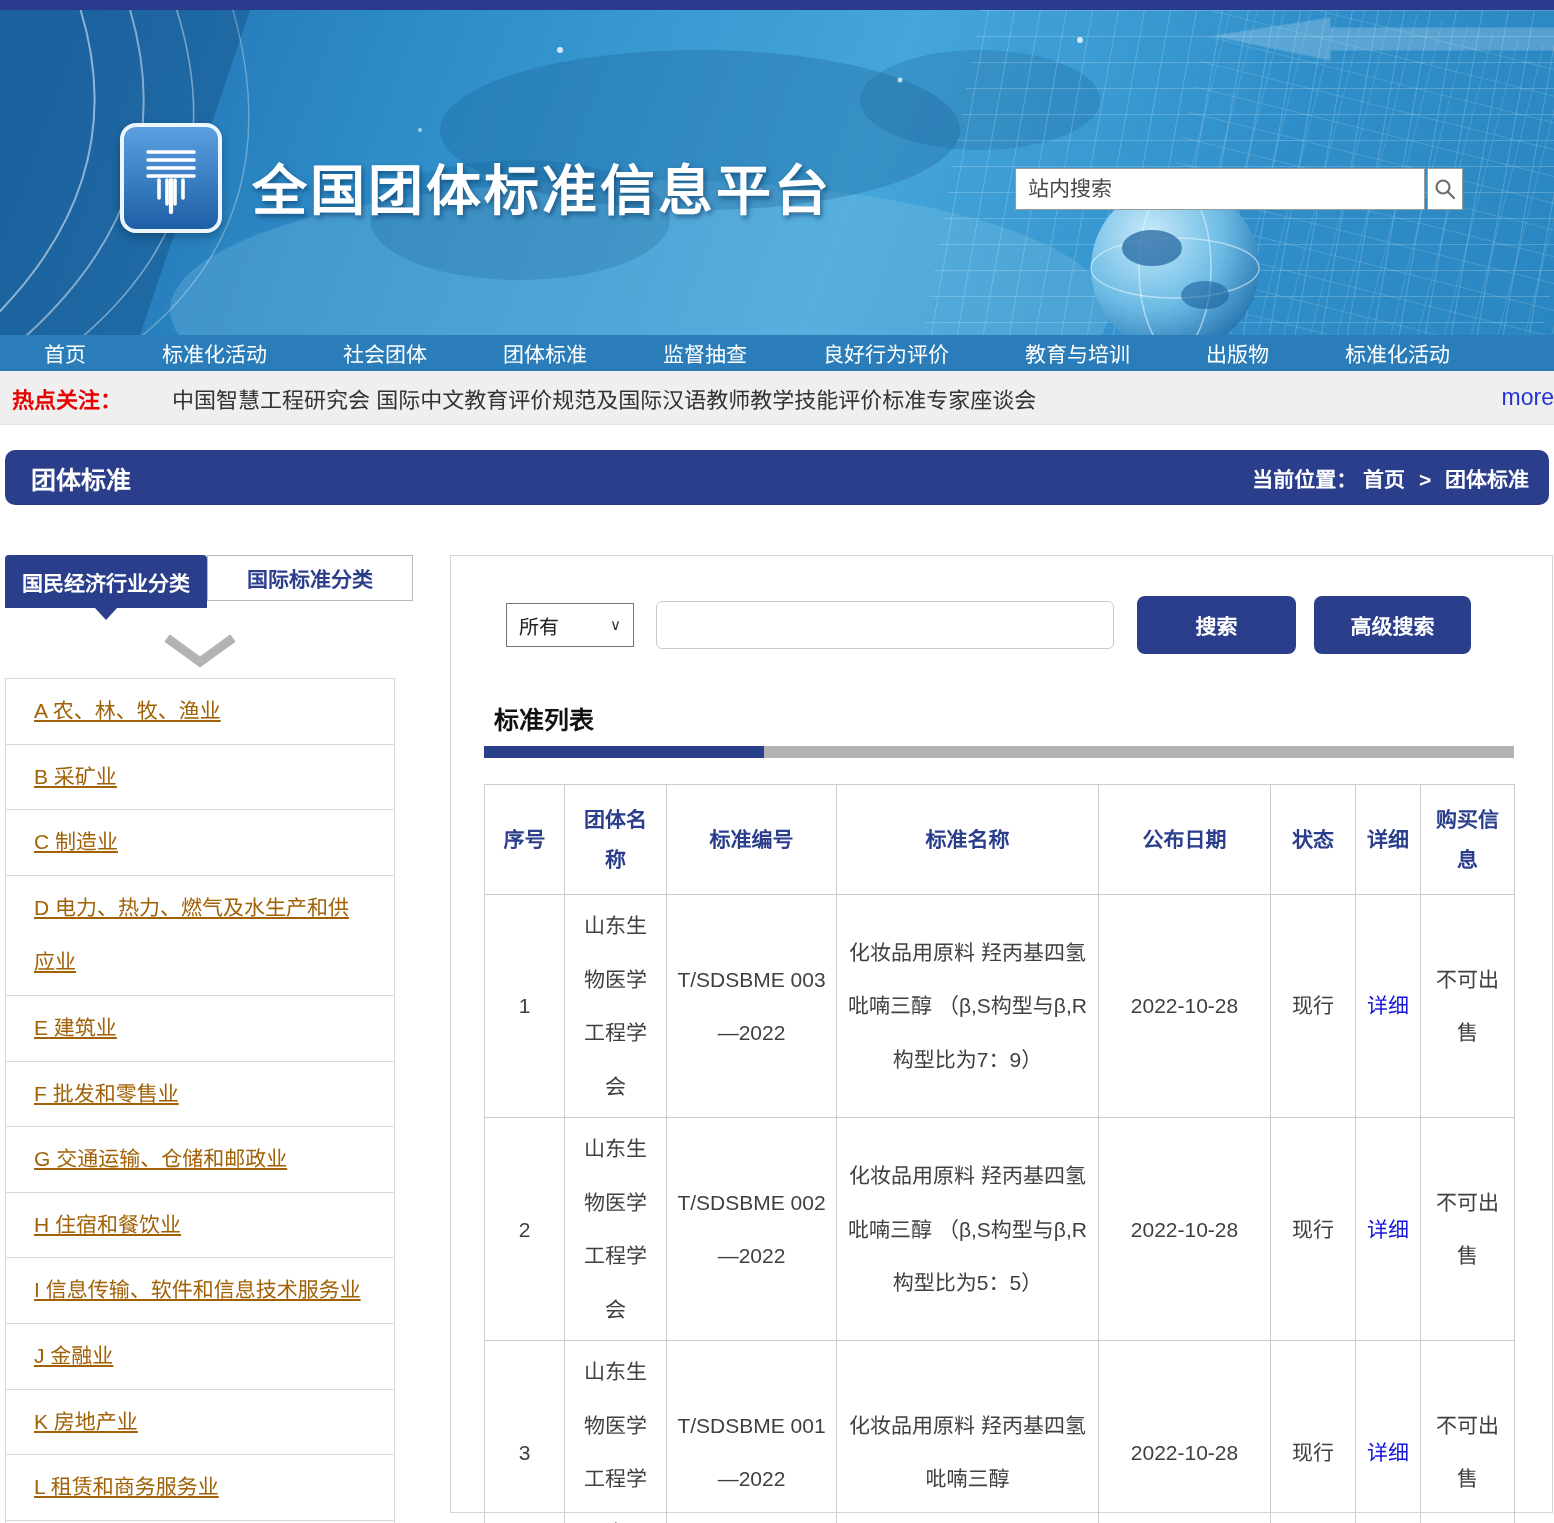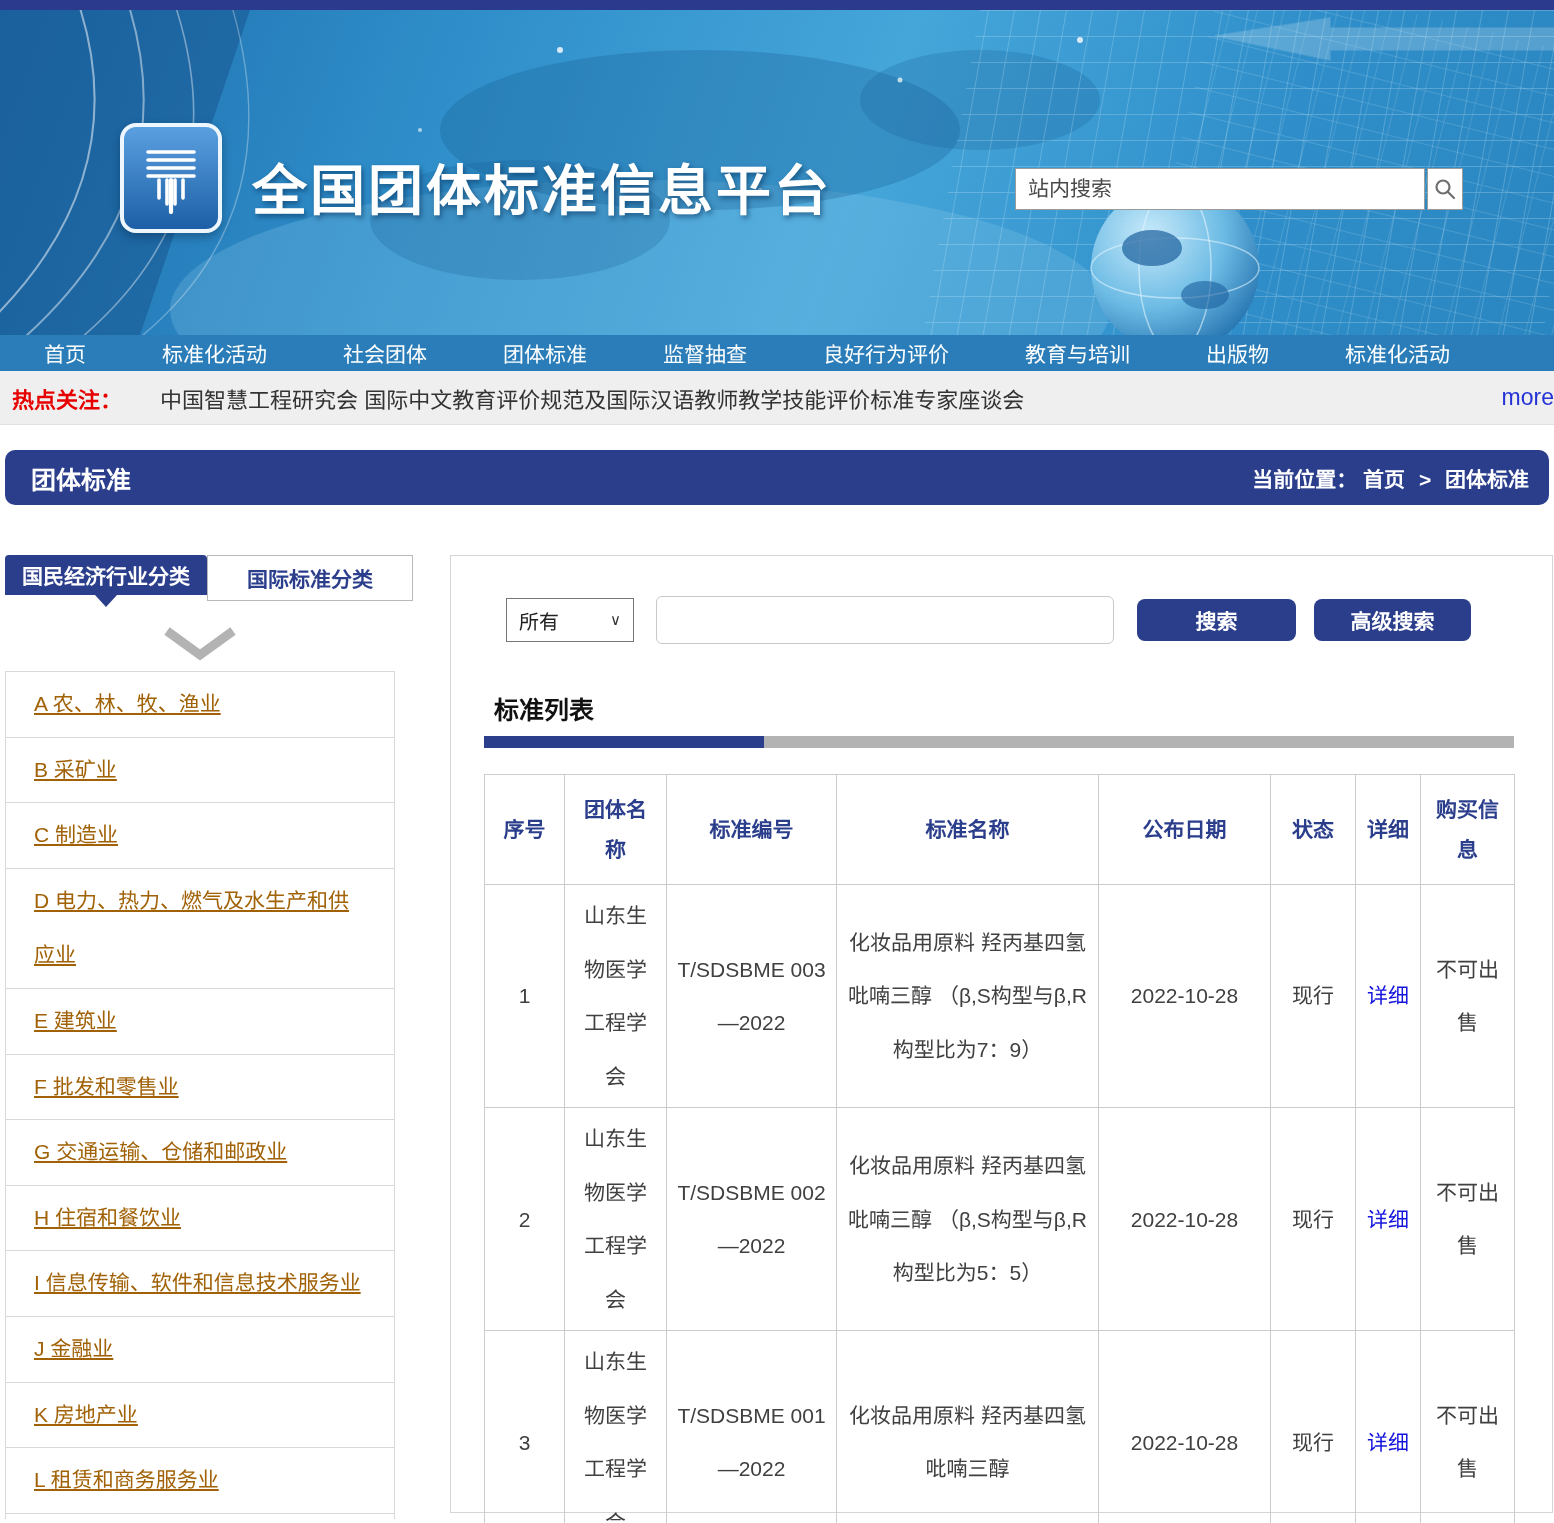--- a/index.html
+++ b/index.html
@@ -23,58 +23,58 @@
     font-size:21px; padding:0 12px; color:#333; outline:none; }
   .banner-search input::placeholder { color:#4a4a4a; }
   .banner-search .mag-btn { width:36px; height:42px; margin-left:2px; background:#fff;
     border:1px solid #9b9b9b; display:flex; align-items:center; justify-content:center; cursor:pointer; }
 
   
   .nav { height:36px; background:#2a7db8; display:flex; align-items:center; padding-left:6px; }
   .nav a { color:#fff; font-size:21px; text-decoration:none; padding:0 38px; white-space:nowrap; }
 
   
-  .hotbar { height:54px; background:#efefef; display:flex; align-items:center; border-bottom:1px solid #e2e2e2; }
+  .hotbar { height:54px; background:#efefef; display:flex; align-items:center; border-bottom:1px solid #e2e2e2;gap:12px; }
   .hotbar .hot-label { color:#e60000; font-weight:bold; font-size:22px; margin-left:12px; }
   .hotbar .hot-headline { color:#333; font-size:22px; margin-left:38px; text-decoration:none; }
   .hotbar .more-link { margin-left:auto; color:#2433d6; font-size:23px; text-decoration:none; }
 
   
   .section-bar { margin:25px 5px 0 5px; height:55px; background:#2b3e8c; border-radius:10px;
     display:flex; align-items:center; color:#fff; }
   .section-bar .sec-title { font-size:25px; font-weight:bold; margin-left:26px; }
   .section-bar .crumbs { margin-left:auto; margin-right:20px; font-size:21px; font-weight:600; }
   .section-bar .crumbs a { color:#fff; text-decoration:none; }
   .section-bar .crumbs .sep { margin:0 8px; }
 
   
   .sidebar { position:absolute; left:5px; top:555px; width:410px; }
   .tabs { display:flex; }
-  .tab-active { width:202px; height:40px; background:#2b3e8c; color:#fff; font-weight:bold;
+  .tab-active { width:202px; height:53px; background:#2b3e8c; color:#fff; font-weight:bold;
     font-size:21px; display:flex; align-items:center; justify-content:center; position:relative;
     border-radius:4px 4px 0 0; cursor:pointer; }
   .tab-pointer { position:absolute; bottom:-12px; left:50%; transform:translateX(-50%);
     width:0; height:0; border:11px solid transparent; border-top:12px solid #2b3e8c; border-bottom:none; }
   .tab-inactive { width:206px; height:46px; background:#fff; border:1px solid #b9b9b9; color:#2b3e8c;
     font-weight:bold; font-size:21px; display:flex; align-items:center; justify-content:center; cursor:pointer; }
   .chevron-wrap { width:390px; display:flex; justify-content:center; margin:24px 0 10px 0; }
   .cat-list { width:390px; border:1px solid #d9d9d9; border-bottom:none; min-height:848px; }
   .cat-item { padding:5px 28px; border-bottom:1px solid #d9d9d9; font-size:21px; line-height:2.6;
     color:#a16207; text-decoration:underline; cursor:pointer; }
 
   
   .panel { position:absolute; left:450px; top:555px; width:1103px; height:958px;
     background:#fff; border:1px solid #d5d5d5; }
   .toolbar { display:flex; align-items:center; margin:40px 0 0 55px; }
   .select { width:128px; height:44px; border:1px solid #767676; background:#fff; display:flex;
     align-items:center; justify-content:space-between; padding:0 12px; font-size:20px; color:#222; cursor:pointer; }
   .sel-arrow { font-size:15px; color:#333; }
   .standard-input { width:458px; height:48px; margin-left:22px; border:1px solid #c9c9c9;
     border-radius:6px; font-size:20px; padding:0 14px; outline:none; }
-  .btn { height:42px; border:none; border-radius:8px; background:#2b3e8c; color:#fff;
+  .btn { height:58px; border:none; border-radius:8px; background:#2b3e8c; color:#fff;
     font-size:21px; font-weight:bold; display:flex; align-items:center; justify-content:center; cursor:pointer; }
   .btn-search { width:159px; margin-left:23px; }
   .btn-adv { width:157px; margin-left:18px; }
   .list-title { margin:46px 0 0 43px; font-size:25px; font-weight:bold; color:#111; }
   .progress { margin:10px 0 0 33px; width:1030px; height:12px; background:#b3b3b3; position:relative; }
   .progress .blue-seg { position:absolute; left:0; top:0; height:12px; width:280px; background:#2b3e8c; }
 
   table.std-table { margin:26px 0 0 33px; width:1030px; border-collapse:collapse; table-layout:fixed; }
   .std-table th, .std-table td { border:1px solid #ccc; text-align:center; vertical-align:middle;
     padding:4px 10px; word-break:break-word; }

